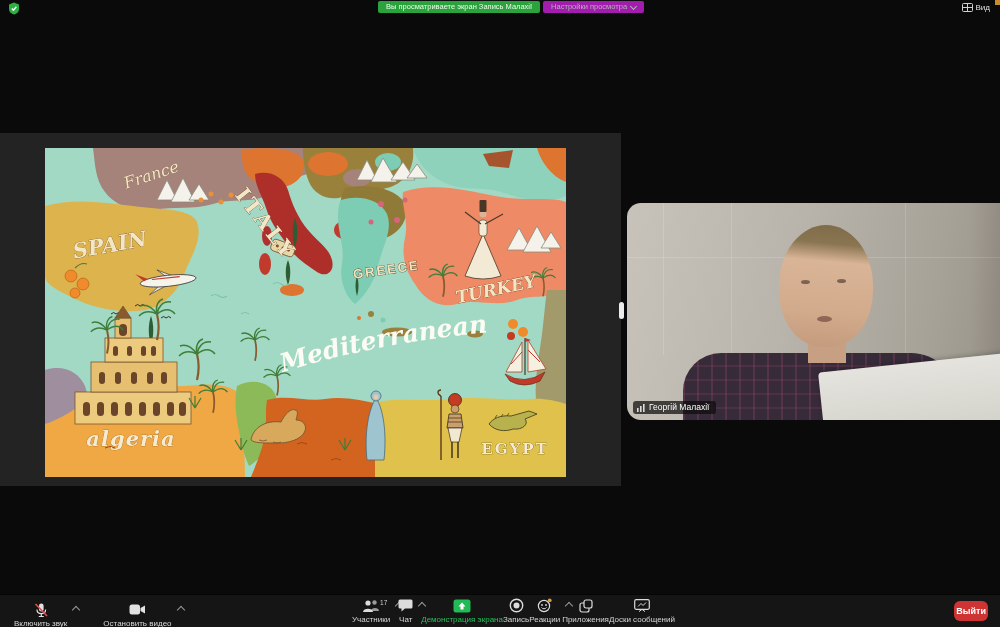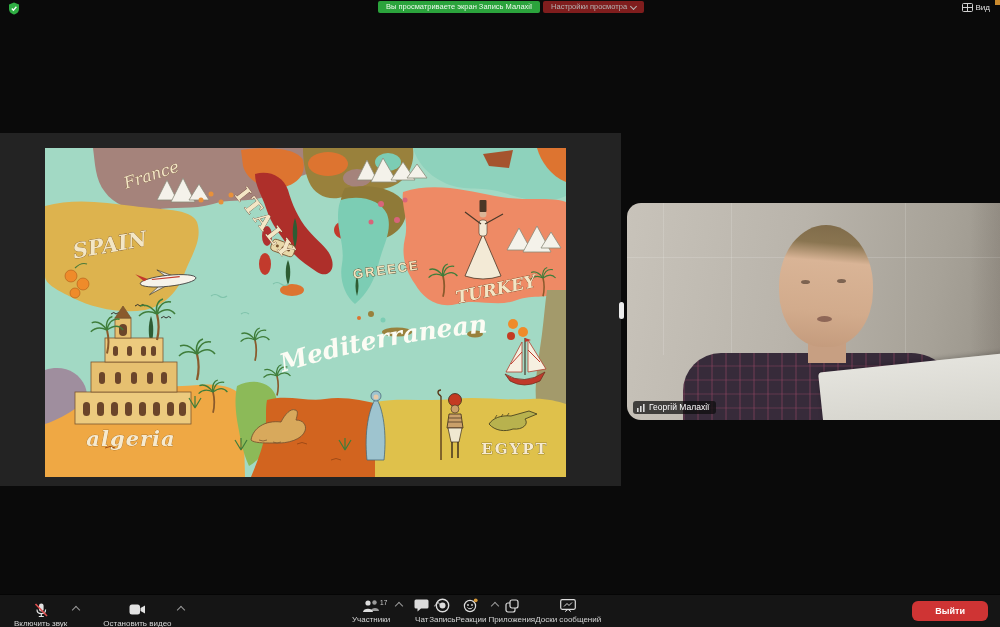--- a/index.html
+++ b/index.html
@@ -5,21 +5,21 @@
   html,body{margin:0;padding:0;background:#000;}
   .stage{position:relative;width:1000px;height:627px;background:#0a0a0a;overflow:hidden;
          font-family:"Liberation Sans",sans-serif;}
 
   
   .topbar{position:absolute;top:0;left:0;right:0;height:14px;}
   .shield{position:absolute;left:8px;top:2px;line-height:0;}
   .banner-wrap{position:absolute;left:378px;top:1px;display:flex;gap:3px;height:12px;}
   .pill{height:12px;line-height:12px;font-size:7.5px;padding:0 8px;border-radius:2px;white-space:nowrap;}
   .pill.green{background:#2ba33c;color:#eefbee;}
-  .pill.dark{background:#7f1d1d;color:#b4b4b4;display:flex;align-items:center;gap:4px;}
+  .pill.dark{background:#a21caf;color:#b4b4b4;display:flex;align-items:center;gap:4px;}
   .caret-down{width:4px;height:4px;border-right:1px solid #b4b4b4;border-bottom:1px solid #b4b4b4;
               transform:rotate(45deg);margin-top:-2px;}
   .view-btn{position:absolute;right:10px;top:1px;height:12px;display:flex;align-items:center;gap:3px;
             color:#e0e0e0;font-size:8px;}
   .corner-dot{position:absolute;right:0;top:0;width:5px;height:5px;background:#c98a2e;}
 
   
   .present{position:absolute;left:0;top:133px;width:621px;height:353px;background:#232323;}
   .mapwrap{position:absolute;left:45px;top:15px;width:521px;height:329px;line-height:0;}
 
@@ -52,21 +52,21 @@
   .tgroup-left{position:absolute;left:14px;top:4px;height:32px;display:flex;gap:36px;}
   .tgroup-center{position:absolute;left:352px;top:0;height:32px;display:flex;}
   .tool{position:relative;display:flex;flex-direction:column;align-items:center;justify-content:center;
         color:#d6d6d6;cursor:default;}
   .tool .ic{height:15px;display:flex;align-items:center;line-height:0;}
   .tool .lbl{font-size:8px;line-height:9px;margin-top:2px;white-space:nowrap;}
   .tool.accent .lbl{color:#25c05a;}
   .chev{position:absolute;top:8px;right:-12px;width:5px;height:5px;border-left:1.2px solid #999;
         border-top:1.2px solid #999;transform:rotate(45deg);}
   .badge17{position:absolute;top:4px;left:calc(50% + 9px);font-size:6.5px;color:#cfcfcf;}
-  .leave{position:absolute;right:12px;top:6px;height:20px;line-height:20px;padding:0 23px;background:#cf3434;
+  .leave{position:absolute;right:12px;top:6px;height:20px;line-height:20px;padding:0 2px;background:#cf3434;
          color:#fff;font-size:9px;font-weight:bold;border-radius:6px;}
 </style>
 </head>
 <body>
 
 <div class="stage">
 
   <div class="topbar">
     <span class="shield">
       <svg width="12" height="13" viewBox="0 0 12 13">
@@ -380,28 +380,37 @@
               <circle cx="12.5" cy="3.5" r="2.2" fill="#9a9a9a"></circle>
               <path d="M9,12 C9,8 17,8 17,12 Z" fill="#9a9a9a"></path>
               <circle cx="6" cy="4" r="2.6" fill="#dcdcdc"></circle>
               <path d="M1,13 C1,8.5 11,8.5 11,13 Z" fill="#dcdcdc"></path>
             </svg>
         </span>
         <span class="badge17">17</span>
         <span class="lbl">Участники</span>
         <span class="chev"></span>
       </div>
-      <div class="tool" style="margin-left:24px;">
+      <div class="tool" style="margin-left:8px;">
         <span class="ic">
           <svg width="15" height="13" viewBox="0 0 15 13">
               <path d="M2,0.5 H13 A1.5,1.5 0 0 1 14.5,2 V8 A1.5,1.5 0 0 1 13,9.5 H7 L3.5,12.5 V9.5 H2 A1.5,1.5 0 0 1 0.5,8 V2 A1.5,1.5 0 0 1 2,0.5 Z" fill="#dcdcdc"></path>
             </svg>
         </span>
         <span class="lbl">Чат</span>
         <span class="chev"></span>
+      </div>
+      <div class="tool accent" style="margin-left:8px;">
+        <span class="ic">
+          <svg width="18" height="14" viewBox="0 0 18 14">
+              <rect x="0.5" y="0.5" width="17" height="13" rx="2.5" fill="#23ba55"></rect>
+              <path d="M9,3.5 L12.5,7.5 H10.5 V10.5 H7.5 V7.5 H5.5 Z" fill="#fff"></path>
+            </svg>
+        </span>
+        <span class="lbl">Демонстрация экрана</span>
       </div>
       <div class="tool">
         <span class="ic">
           <svg width="15" height="15" viewBox="0 0 15 15">
               <circle cx="7.5" cy="7.5" r="6.2" fill="none" stroke="#dcdcdc" stroke-width="1.4"></circle>
               <circle cx="7.5" cy="7.5" r="3" fill="#dcdcdc"></circle>
             </svg>
         </span>
         <span class="lbl">Запись</span>
       </div>

